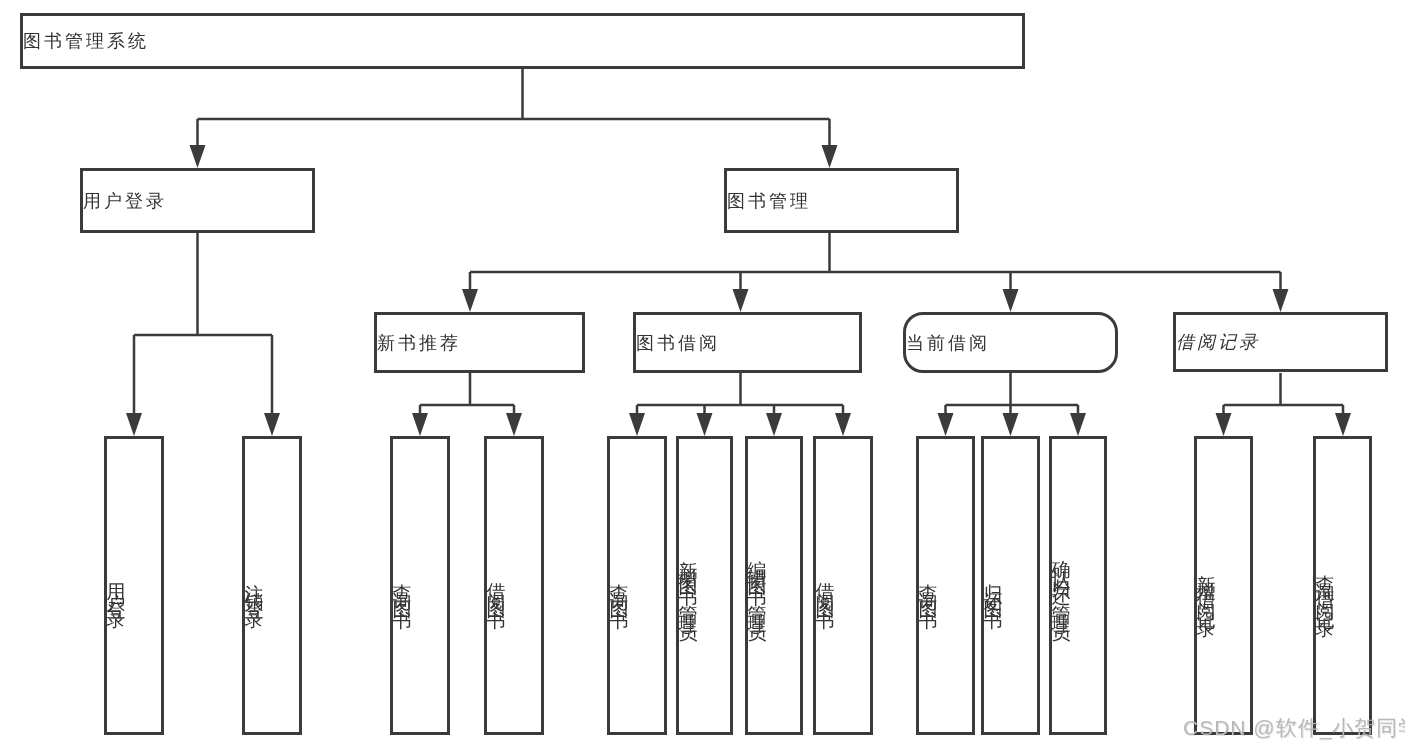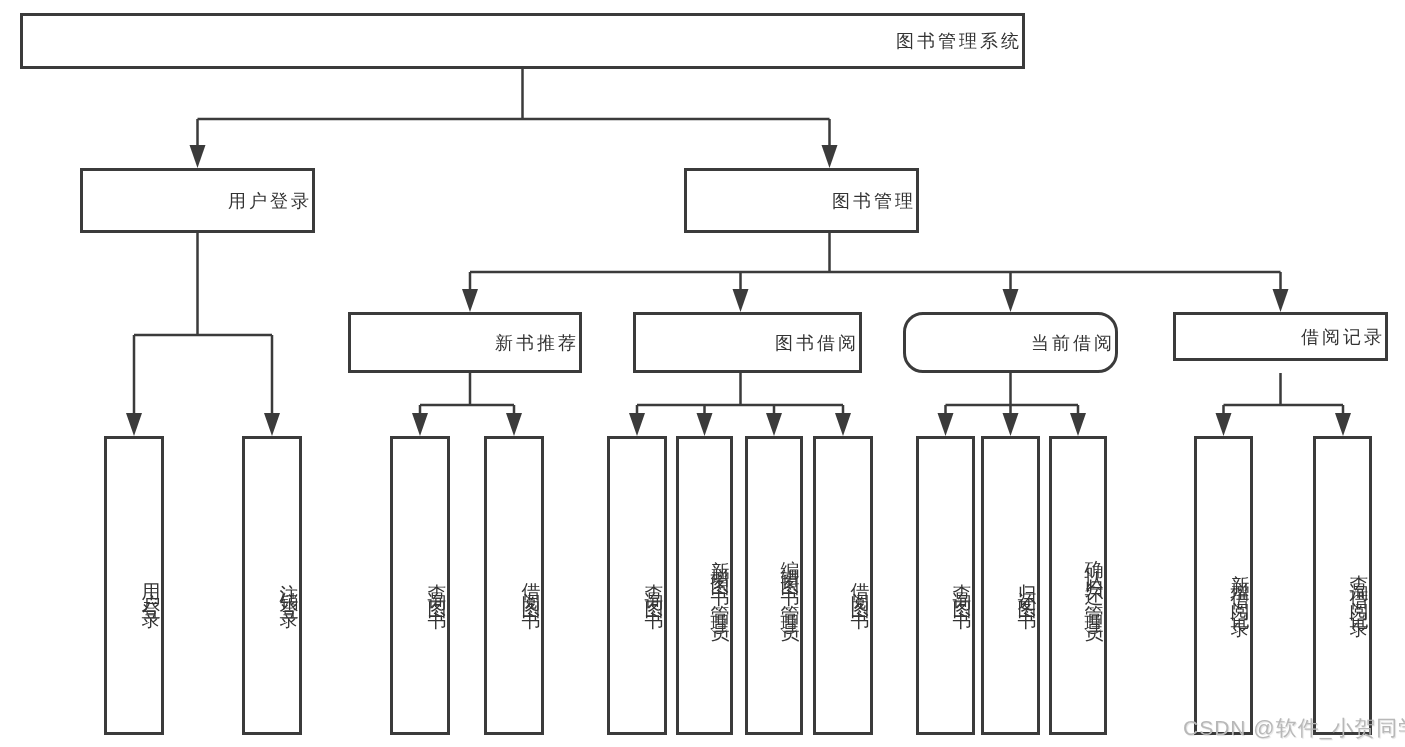--- a/index.html
+++ b/index.html
@@ -29,21 +29,21 @@
     stroke-width: 2.5;
     fill: none;
   }
   .connectors polygon { fill: var(--line-color); }
   .box {
     position: absolute;
     background: var(--box-bg);
     border: 3px solid var(--line-color);
     display: flex;
     align-items: center;
-    justify-content: flex-end;
+    justify-content: flex-start;
     color: var(--text-color);
   }
   .h-label {
     font-size: 18px;
     letter-spacing: 3px;
     white-space: nowrap;
   }
   .v-label {
     writing-mode: vertical-rl;
     text-orientation: mixed;
@@ -105,34 +105,34 @@
     <polygon points="1335,413 1351,413 1343,436"></polygon>
   </svg>
 
   <div class="box" style="left:20px; top:13px; width:1005px; height:56px;">
     <span class="h-label">图书管理系统</span>
   </div>
 
   <div class="box" style="left:80px; top:168px; width:235px; height:65px;">
     <span class="h-label">用户登录</span>
   </div>
-  <div class="box" style="left:684px; top:168px; width:235px; height:65px;">
+  <div class="box" style="left:724px; top:168px; width:235px; height:65px;">
     <span class="h-label">图书管理</span>
   </div>
 
-  <div class="box" style="left:348px; top:312px; width:234px; height:61px;">
+  <div class="box" style="left:374px; top:312px; width:211px; height:61px;">
     <span class="h-label">新书推荐</span>
   </div>
   <div class="box" style="left:633px; top:312px; width:229px; height:61px;">
     <span class="h-label">图书借阅</span>
   </div>
   <div class="box" style="left:903px; top:312px; width:215px; height:61px;border-radius:20px;">
     <span class="h-label">当前借阅</span>
   </div>
-  <div class="box" style="left:1173px; top:312px; width:215px; height:49px;">
+  <div class="box" style="left:1173px; top:312px; width:215px; height:60px;font-style:italic;">
     <span class="h-label">借阅记录</span>
   </div>
 
   <div class="box" style="left:104px; top:436px; width:60px; height:299px;">
     <span class="v-label">用户登录</span>
   </div>
   <div class="box" style="left:242px; top:436px; width:60px; height:299px;">
     <span class="v-label">注销登录</span>
   </div>
 

